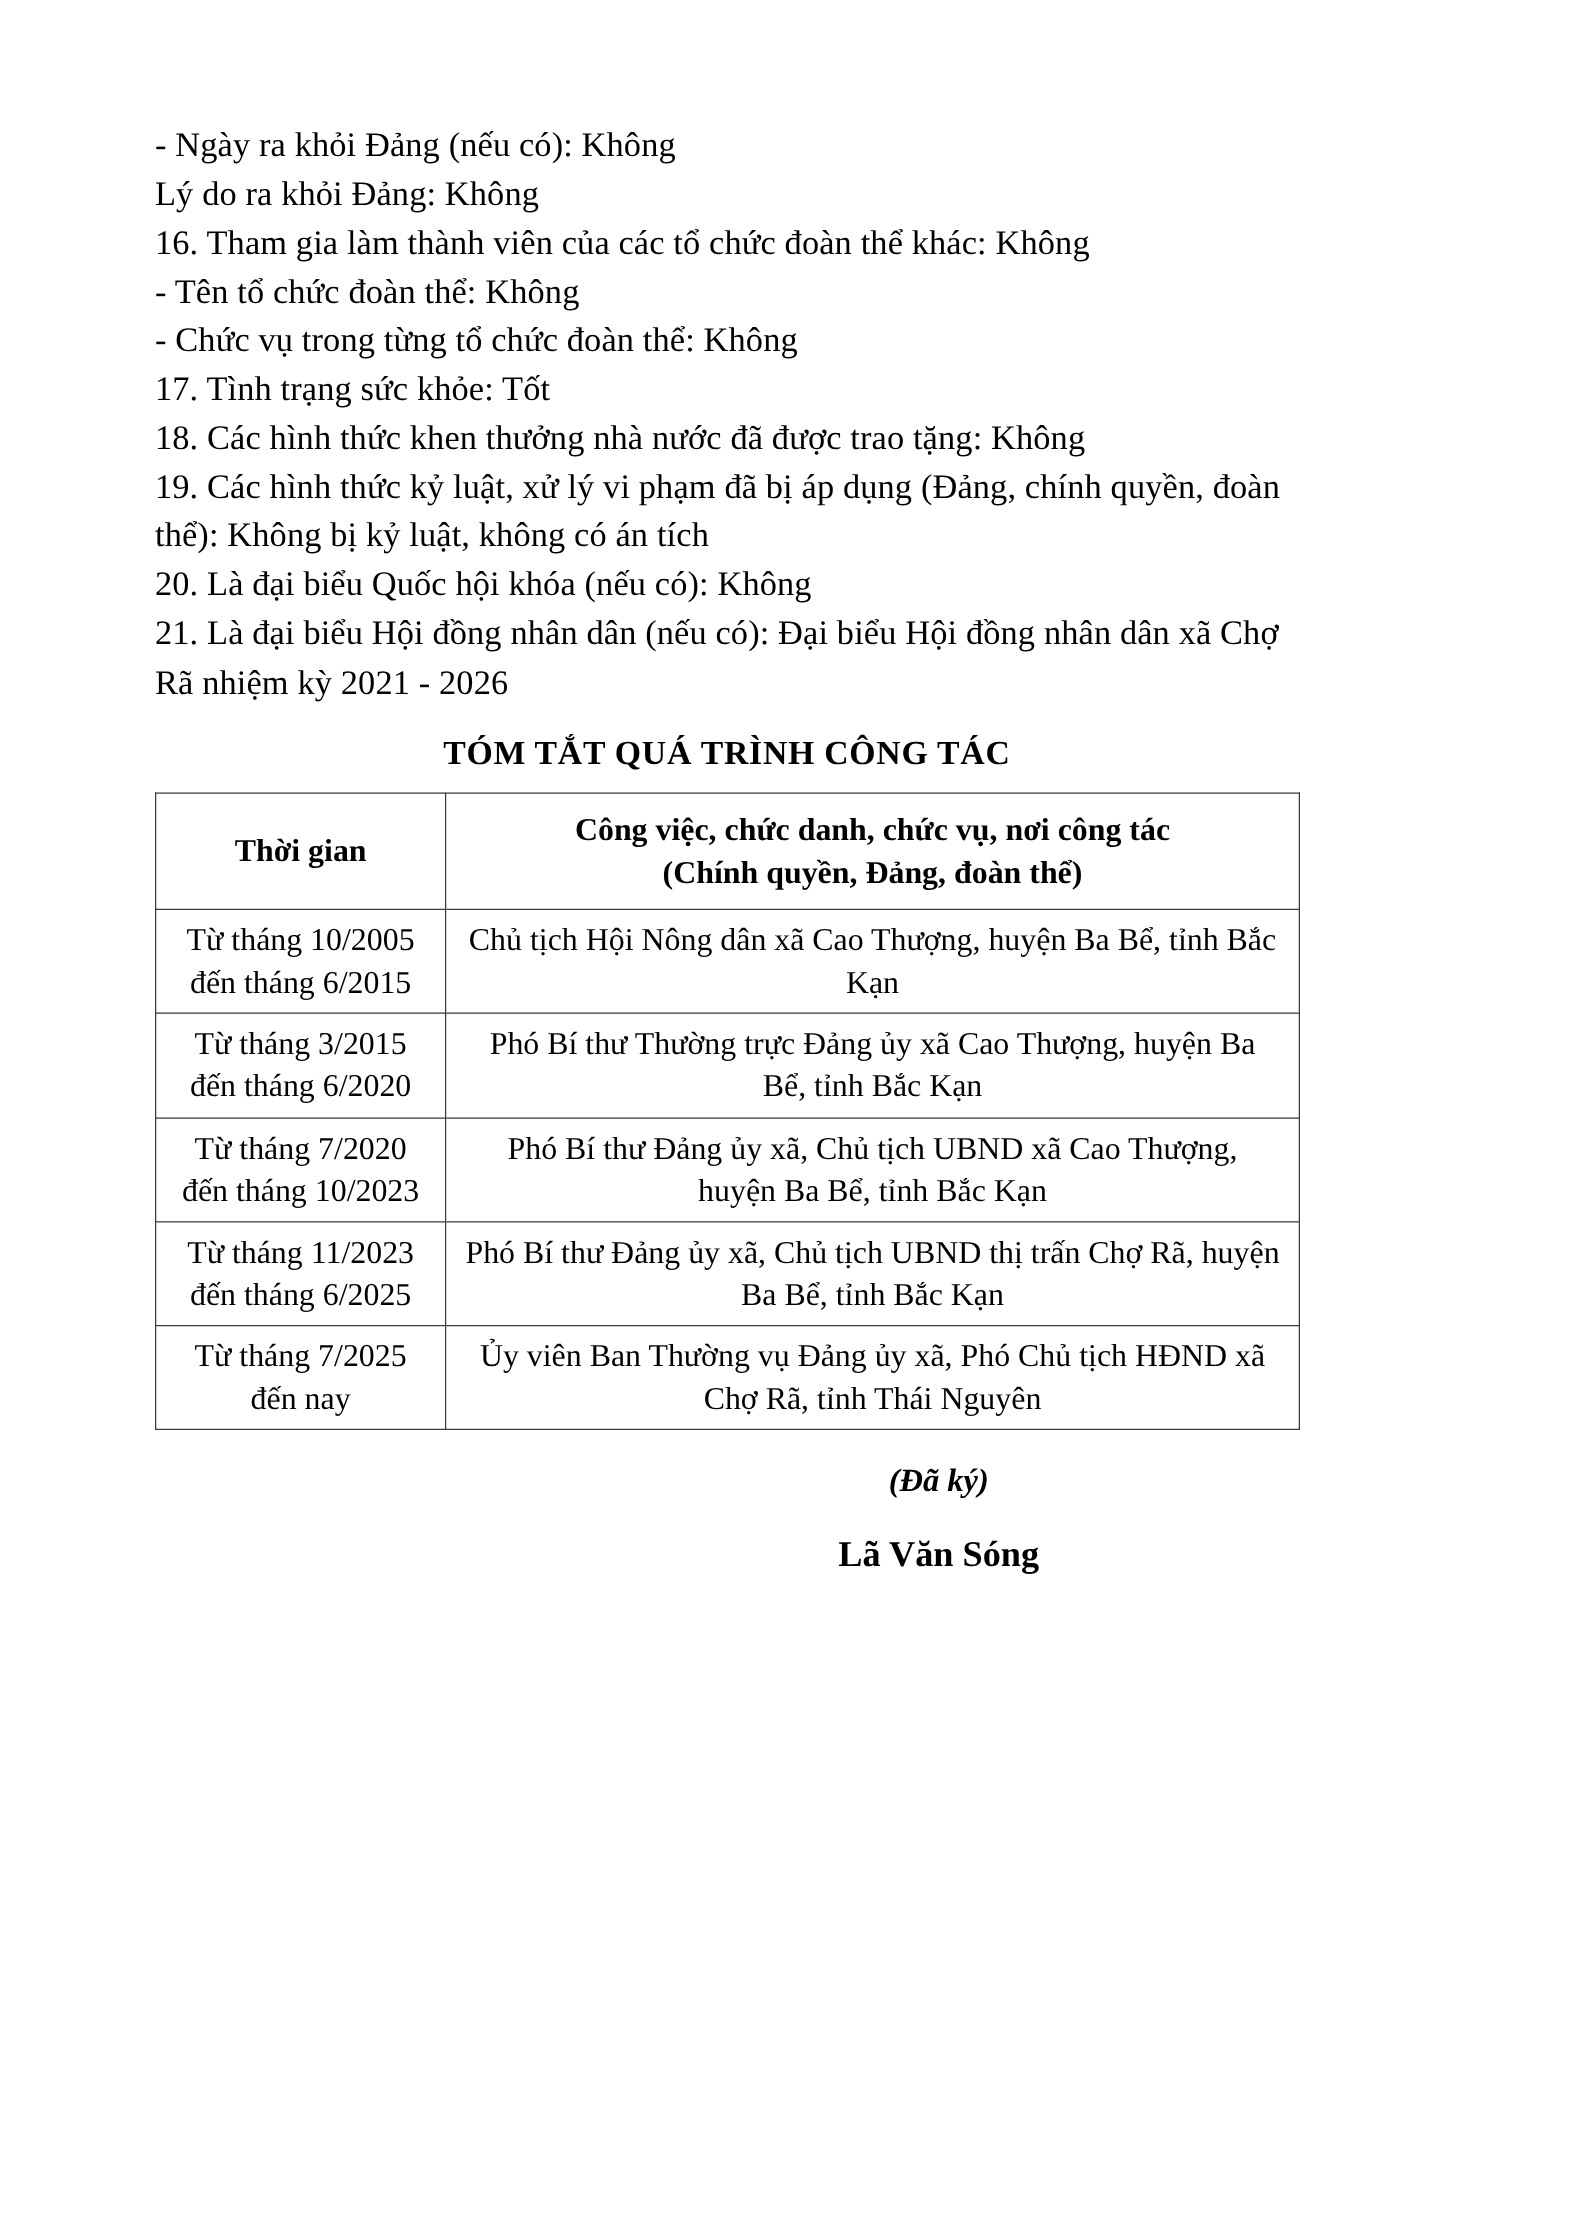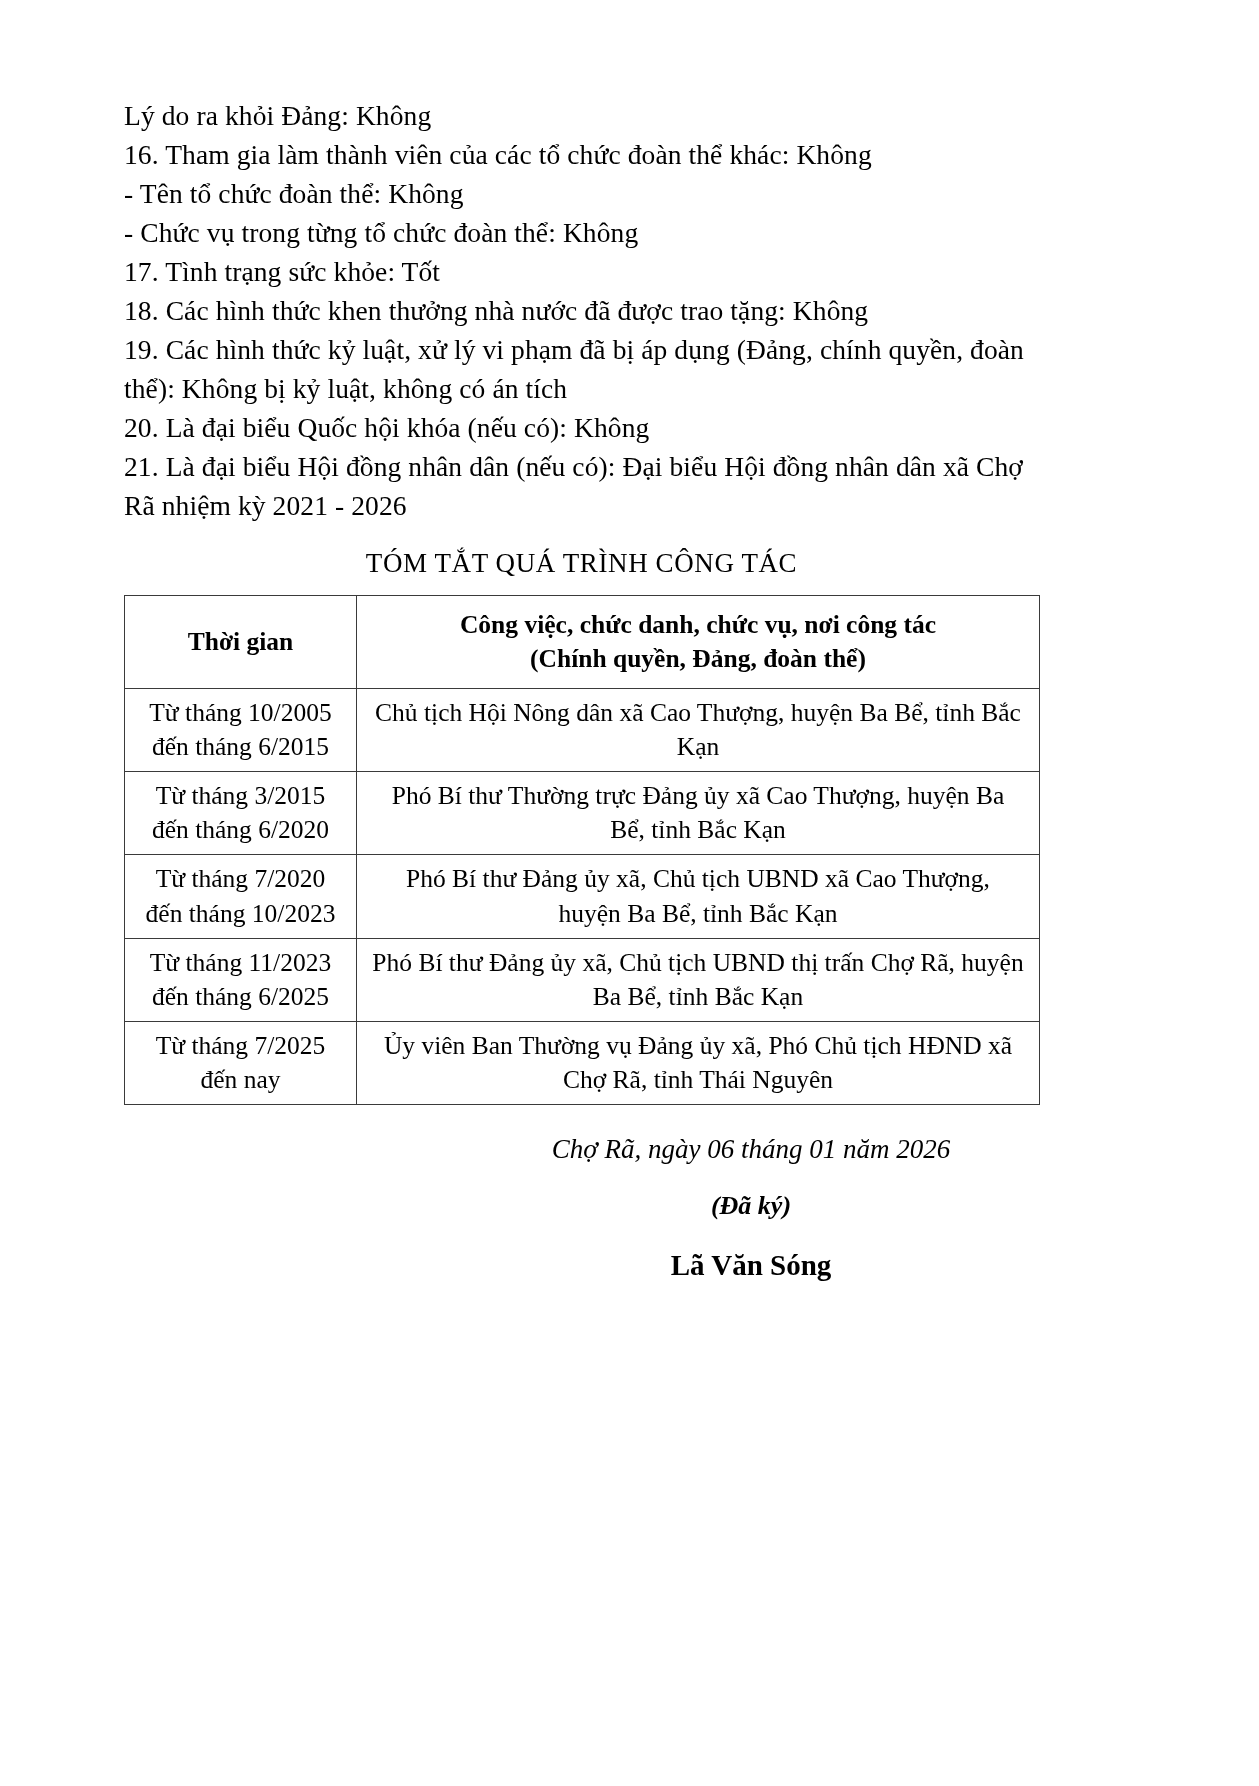--- a/index.html
+++ b/index.html
@@ -35,21 +35,21 @@
   }
   .sp-a { margin-bottom: 19px; }
   .sp-b { margin-bottom: 17px; }
   .sp-c { margin-bottom: 14px; }
   .sp-d { margin-bottom: 12px; }
 
   .table-title {
     margin: 22px 0 16px 0;
     text-align: center;
     font-size: 27px;
-    font-weight: normal;
+    font-weight: bold;
     letter-spacing: 0.6px;
   }
 
   table.work {
     border-collapse: collapse;
     width: 915px;
     table-layout: fixed;
     margin: 0;
   }
   table.work th, table.work td {
@@ -104,20 +104,21 @@
     font-size: 29px;
     margin-top: 28px;
   }
 </style>
 </head>
 <body>
 
 <div class="page">
   <div class="content">
 
+    <p class="para sp-a">- Ngày ra khỏi Đảng (nếu có): Không</p>
     <p class="para sp-a">Lý do ra khỏi Đảng: Không</p>
     <p class="para sp-b">16. Tham gia làm thành viên của các tổ chức đoàn thể khác: Không</p>
     <p class="para sp-c">- Tên tổ chức đoàn thể: Không</p>
     <p class="para sp-c">- Chức vụ trong từng tổ chức đoàn thể: Không</p>
     <p class="para sp-c">17. Tình trạng sức khỏe: Tốt</p>
     <p class="para sp-c">18. Các hình thức khen thưởng nhà nước đã được trao tặng: Không</p>
     <p class="para sp-c">19. Các hình thức kỷ luật, xử lý vi phạm đã bị áp dụng (Đảng, chính quyền, đoàn thể): Không bị kỷ luật, không có án tích</p>
     <p class="para sp-c">20. Là đại biểu Quốc hội khóa (nếu có): Không</p>
     <p class="para sp-d">21. Là đại biểu Hội đồng nhân dân (nếu có): Đại biểu Hội đồng nhân dân xã Chợ Rã nhiệm kỳ 2021 - 2026</p>
 
@@ -156,20 +157,19 @@
         </tr>
         <tr>
           <td class="period">Từ tháng 7/2025 đến nay</td>
           <td class="duty">Ủy viên Ban Thường vụ Đảng ủy xã, Phó Chủ tịch HĐND xã Chợ Rã, tỉnh Thái Nguyên</td>
         </tr>
       </tbody>
     </table>
 
     <div class="sign-block">
       <div class="sign-inner">
-        <div class="sign-date">Chợ Rã, ngày 06 tháng 01 năm 2026</div>
         <div class="sign-note">(Đã ký)</div>
         <div class="sign-name">Lã Văn Sóng</div>
       </div>
     </div>
 
   </div>
 </div>
 
 </body></html>

